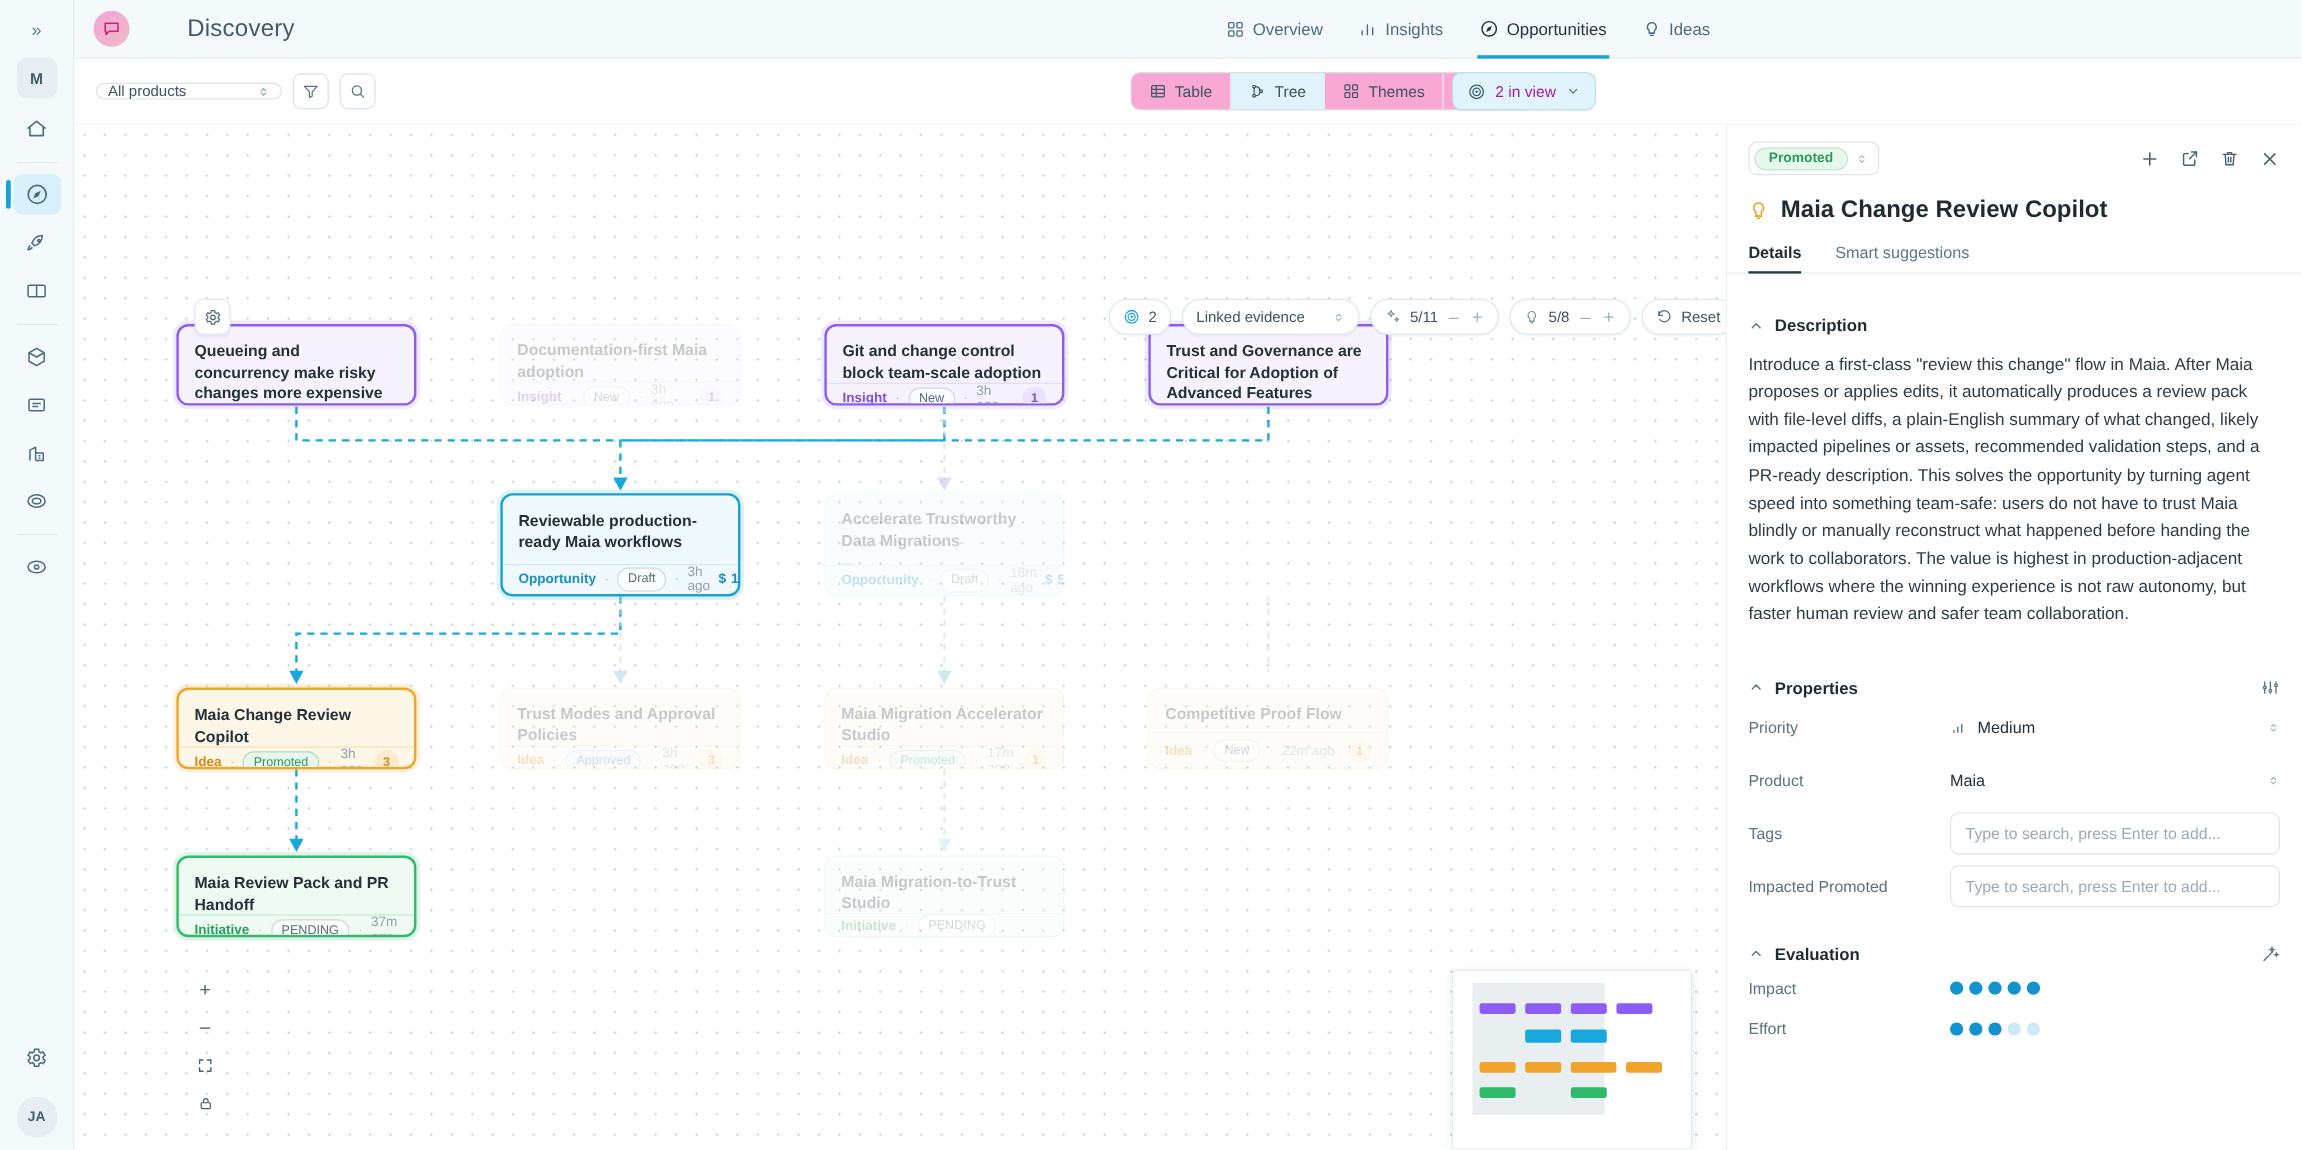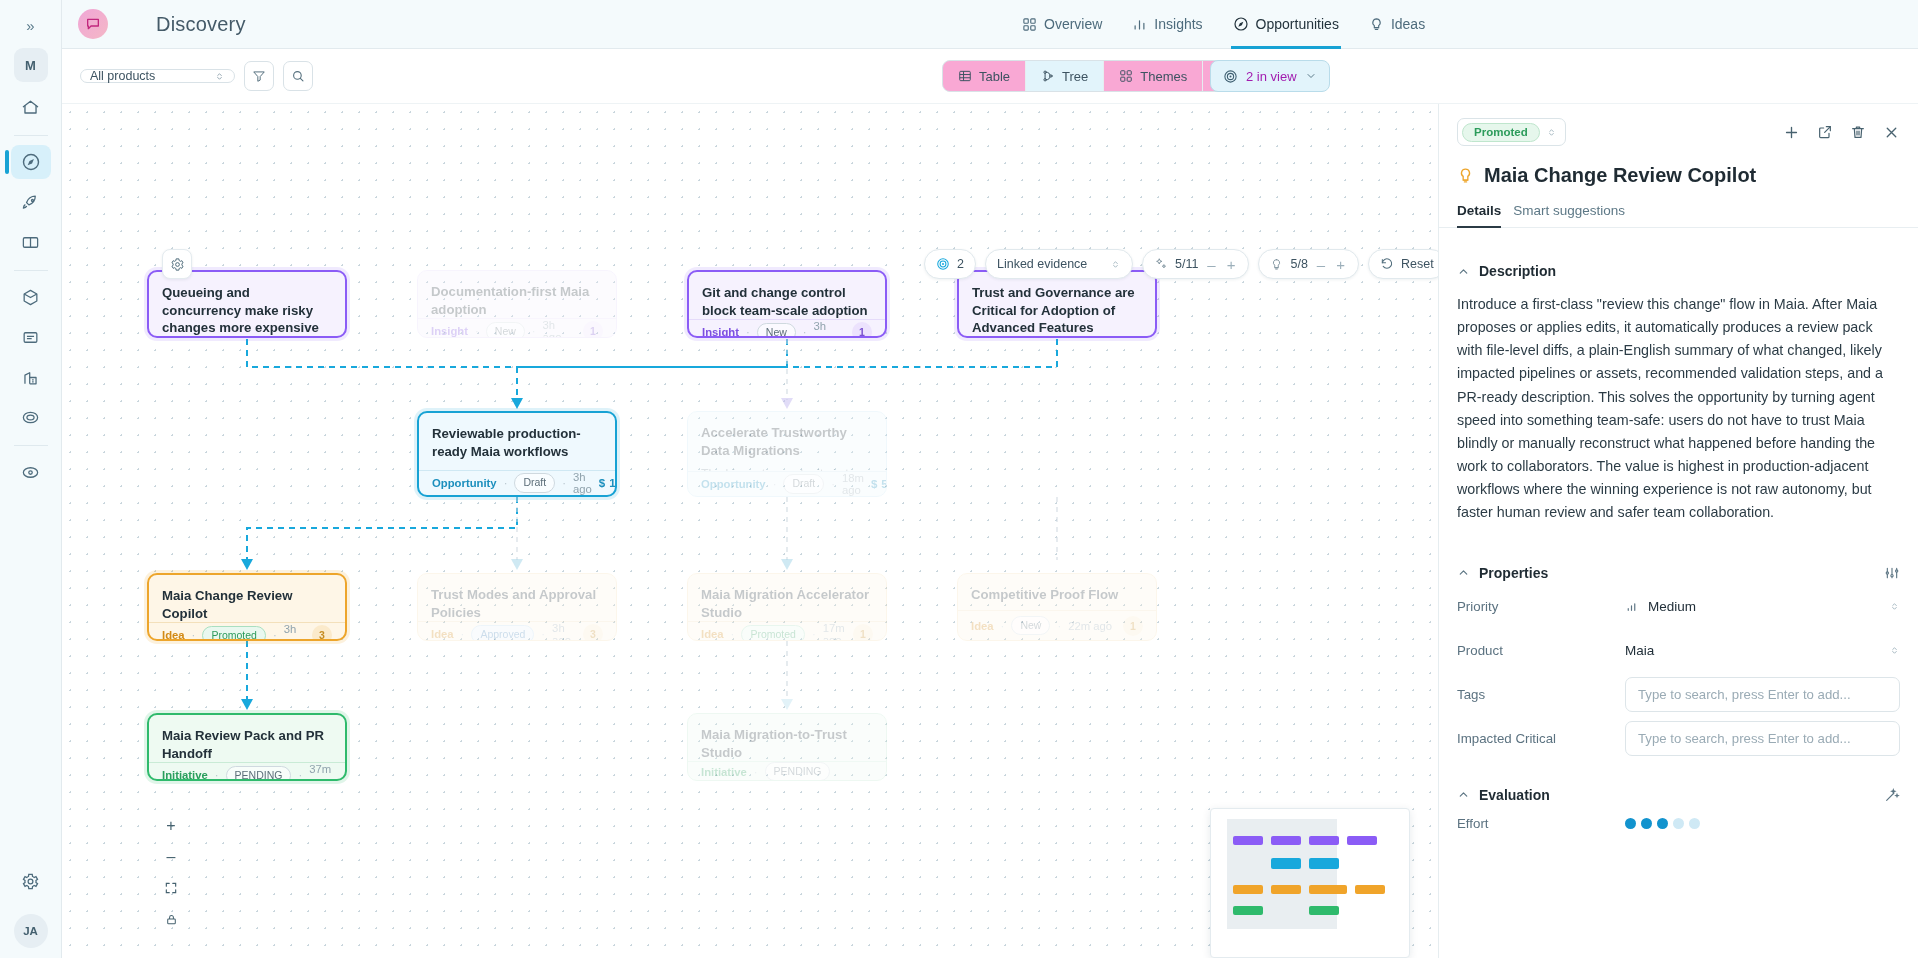--- a/index.html
+++ b/index.html
@@ -219,21 +219,21 @@
   .status-pill {
     background:#e6f7ec; color:#2c9c5b; border:1px solid #bfe6cd; border-radius:11px;
     font-size:11.5px; font-weight:600; padding: 2.5px 11px;
   }
   .panel-actions { margin-left:auto; display:flex; align-items:center; gap:17px; color:#48626f; }
   .panel-actions > span { cursor:pointer; display:flex; }
 
   .panel-title { display:flex; align-items:center; gap:10px; margin-top: 18px; }
   .panel-title h1 { font-size: 20px; font-weight:700; color:#1f2b33; }
 
-  .panel-tabs { display:flex; gap: 12px; margin-top: 16px; border-bottom:1px solid #e8eef1; padding: 0 18px; }
+  .panel-tabs { display:flex; gap: 28px; margin-top: 16px; border-bottom:1px solid #e8eef1; padding: 0 18px; }
   .p-tab { font-size:13.5px; color:#5d7886; padding-bottom:9px; cursor:pointer; position:relative; }
   .p-tab.active { color:#1f2b33; font-weight:600; }
   .p-tab.active::after{ content:""; position:absolute; left:0; right:0; bottom:-1px; height:2.5px; background:#2b3b45; }
 
   .panel-body { flex:1; overflow:hidden; padding: 0 18px; }
   .sec-head {
     display:flex; align-items:center; gap:9px; margin-top: 35px; margin-bottom: 4px;
   }
   .sec-head h2 { font-size:14px; font-weight:700; color:#1f2b33; }
   .sec-head .caret { color:#5c7583; font-size:11px; }
@@ -894,40 +894,50 @@
               </span>
             </div>
           </div>
 
           <div class="prop-row">
             <div class="prop-label">Tags</div>
             <div class="prop-input">Type to search, press Enter to add...</div>
           </div>
 
           <div class="prop-row">
-            <div class="prop-label">Impacted Critical</div>
+            <div class="prop-label">Impacted Promoted</div>
             <div class="prop-input">Type to search, press Enter to add...</div>
           </div>
 
           <div class="sec-head" style="margin-top:26px">
             <span class="caret">
               <svg width="13" height="13" viewBox="0 0 24 24" fill="none" stroke="currentColor" stroke-width="2.2" stroke-linecap="round" stroke-linejoin="round">
                   <path d="M6 15l6-6 6 6"></path>
                 </svg>
             </span>
             <h2>Evaluation</h2>
             <span class="sec-act">
               <svg width="16" height="16" viewBox="0 0 24 24" fill="none" stroke="currentColor" stroke-width="1.7" stroke-linecap="round">
                   <path d="M4 20L15 9"></path>
                   <path d="M14 4l.7 1.8L16.5 6.5l-1.8.7L14 9l-.7-1.8L11.5 6.5l1.8-.7z"></path>
                   <path d="M19.5 11l.5 1.3 1.3.5-1.3.5-.5 1.3-.5-1.3-1.3-.5 1.3-.5z"></path>
                 </svg>
             </span>
           </div>
 
+          <div class="prop-row" style="min-height:34px">
+            <div class="prop-label">Impact</div>
+            <div class="dots" id="impact-dots">
+                <span class="dot"></span>
+                <span class="dot"></span>
+                <span class="dot"></span>
+                <span class="dot"></span>
+                <span class="dot"></span>
+              </div>
+          </div>
           <div class="prop-row" style="min-height:34px">
             <div class="prop-label">Effort</div>
             <div class="dots" id="effort-dots">
                 <span class="dot"></span>
                 <span class="dot"></span>
                 <span class="dot"></span>
                 <span class="dot off"></span>
                 <span class="dot off"></span>
               </div>
           </div>

